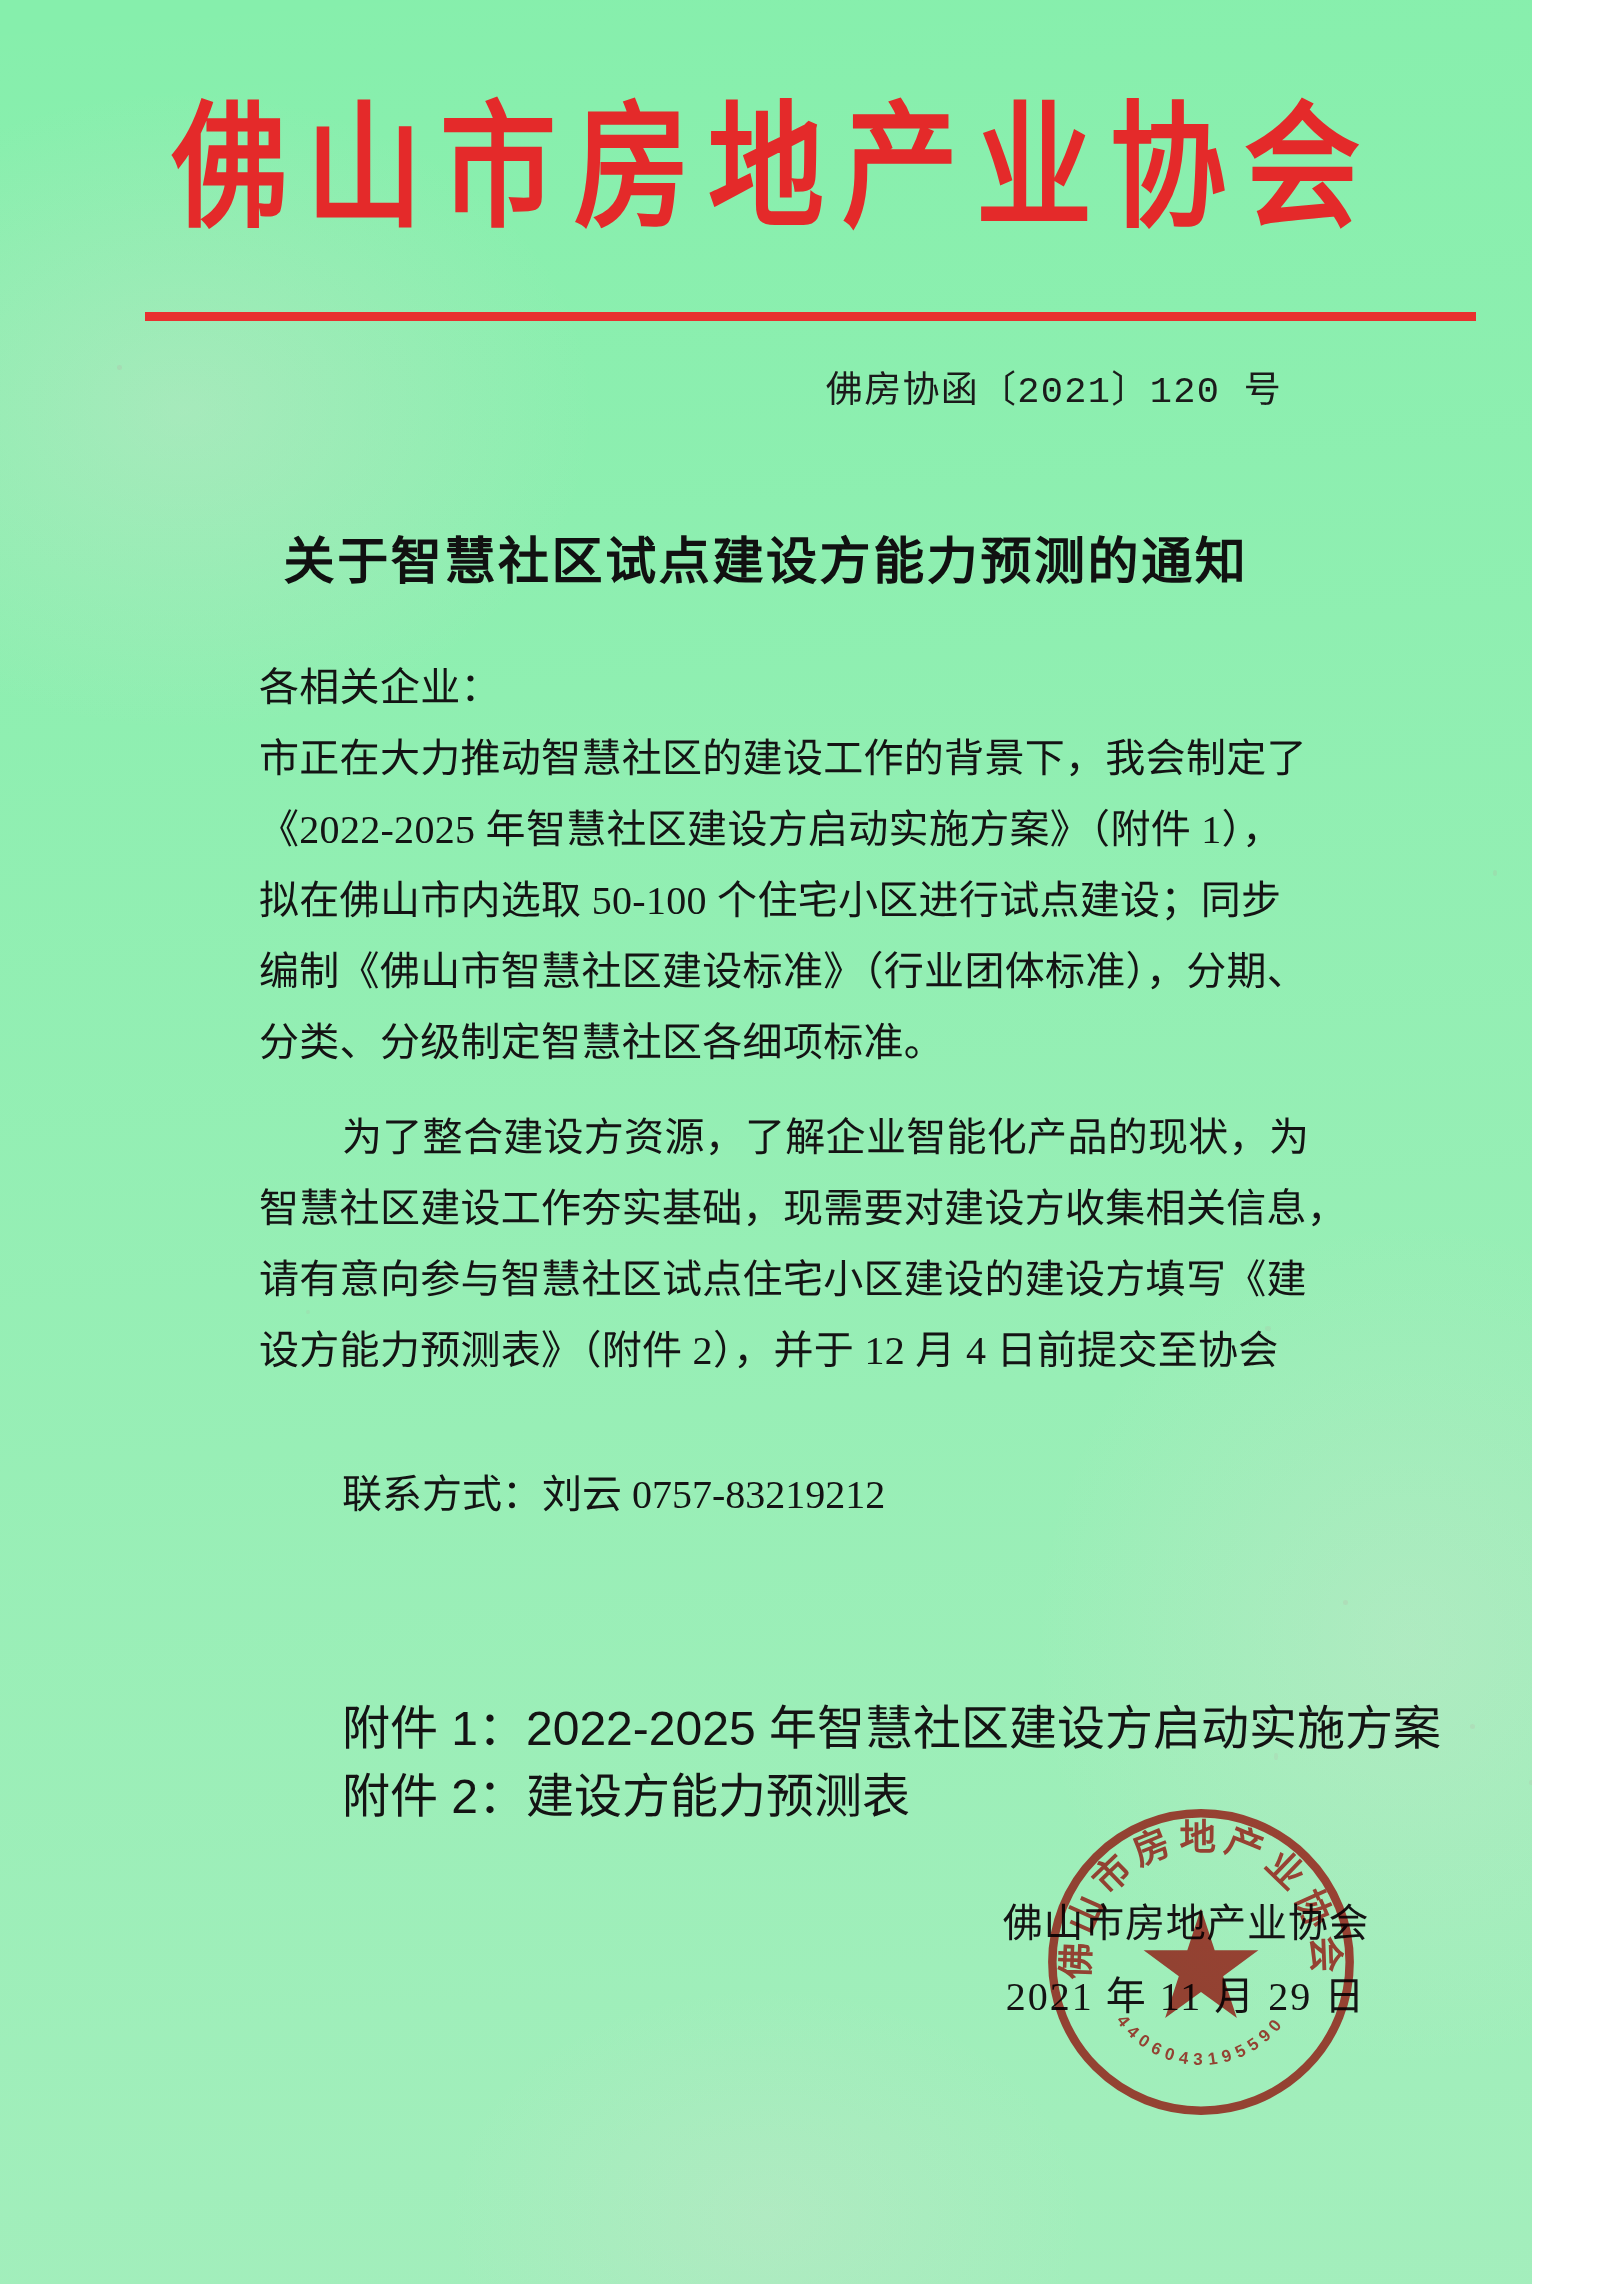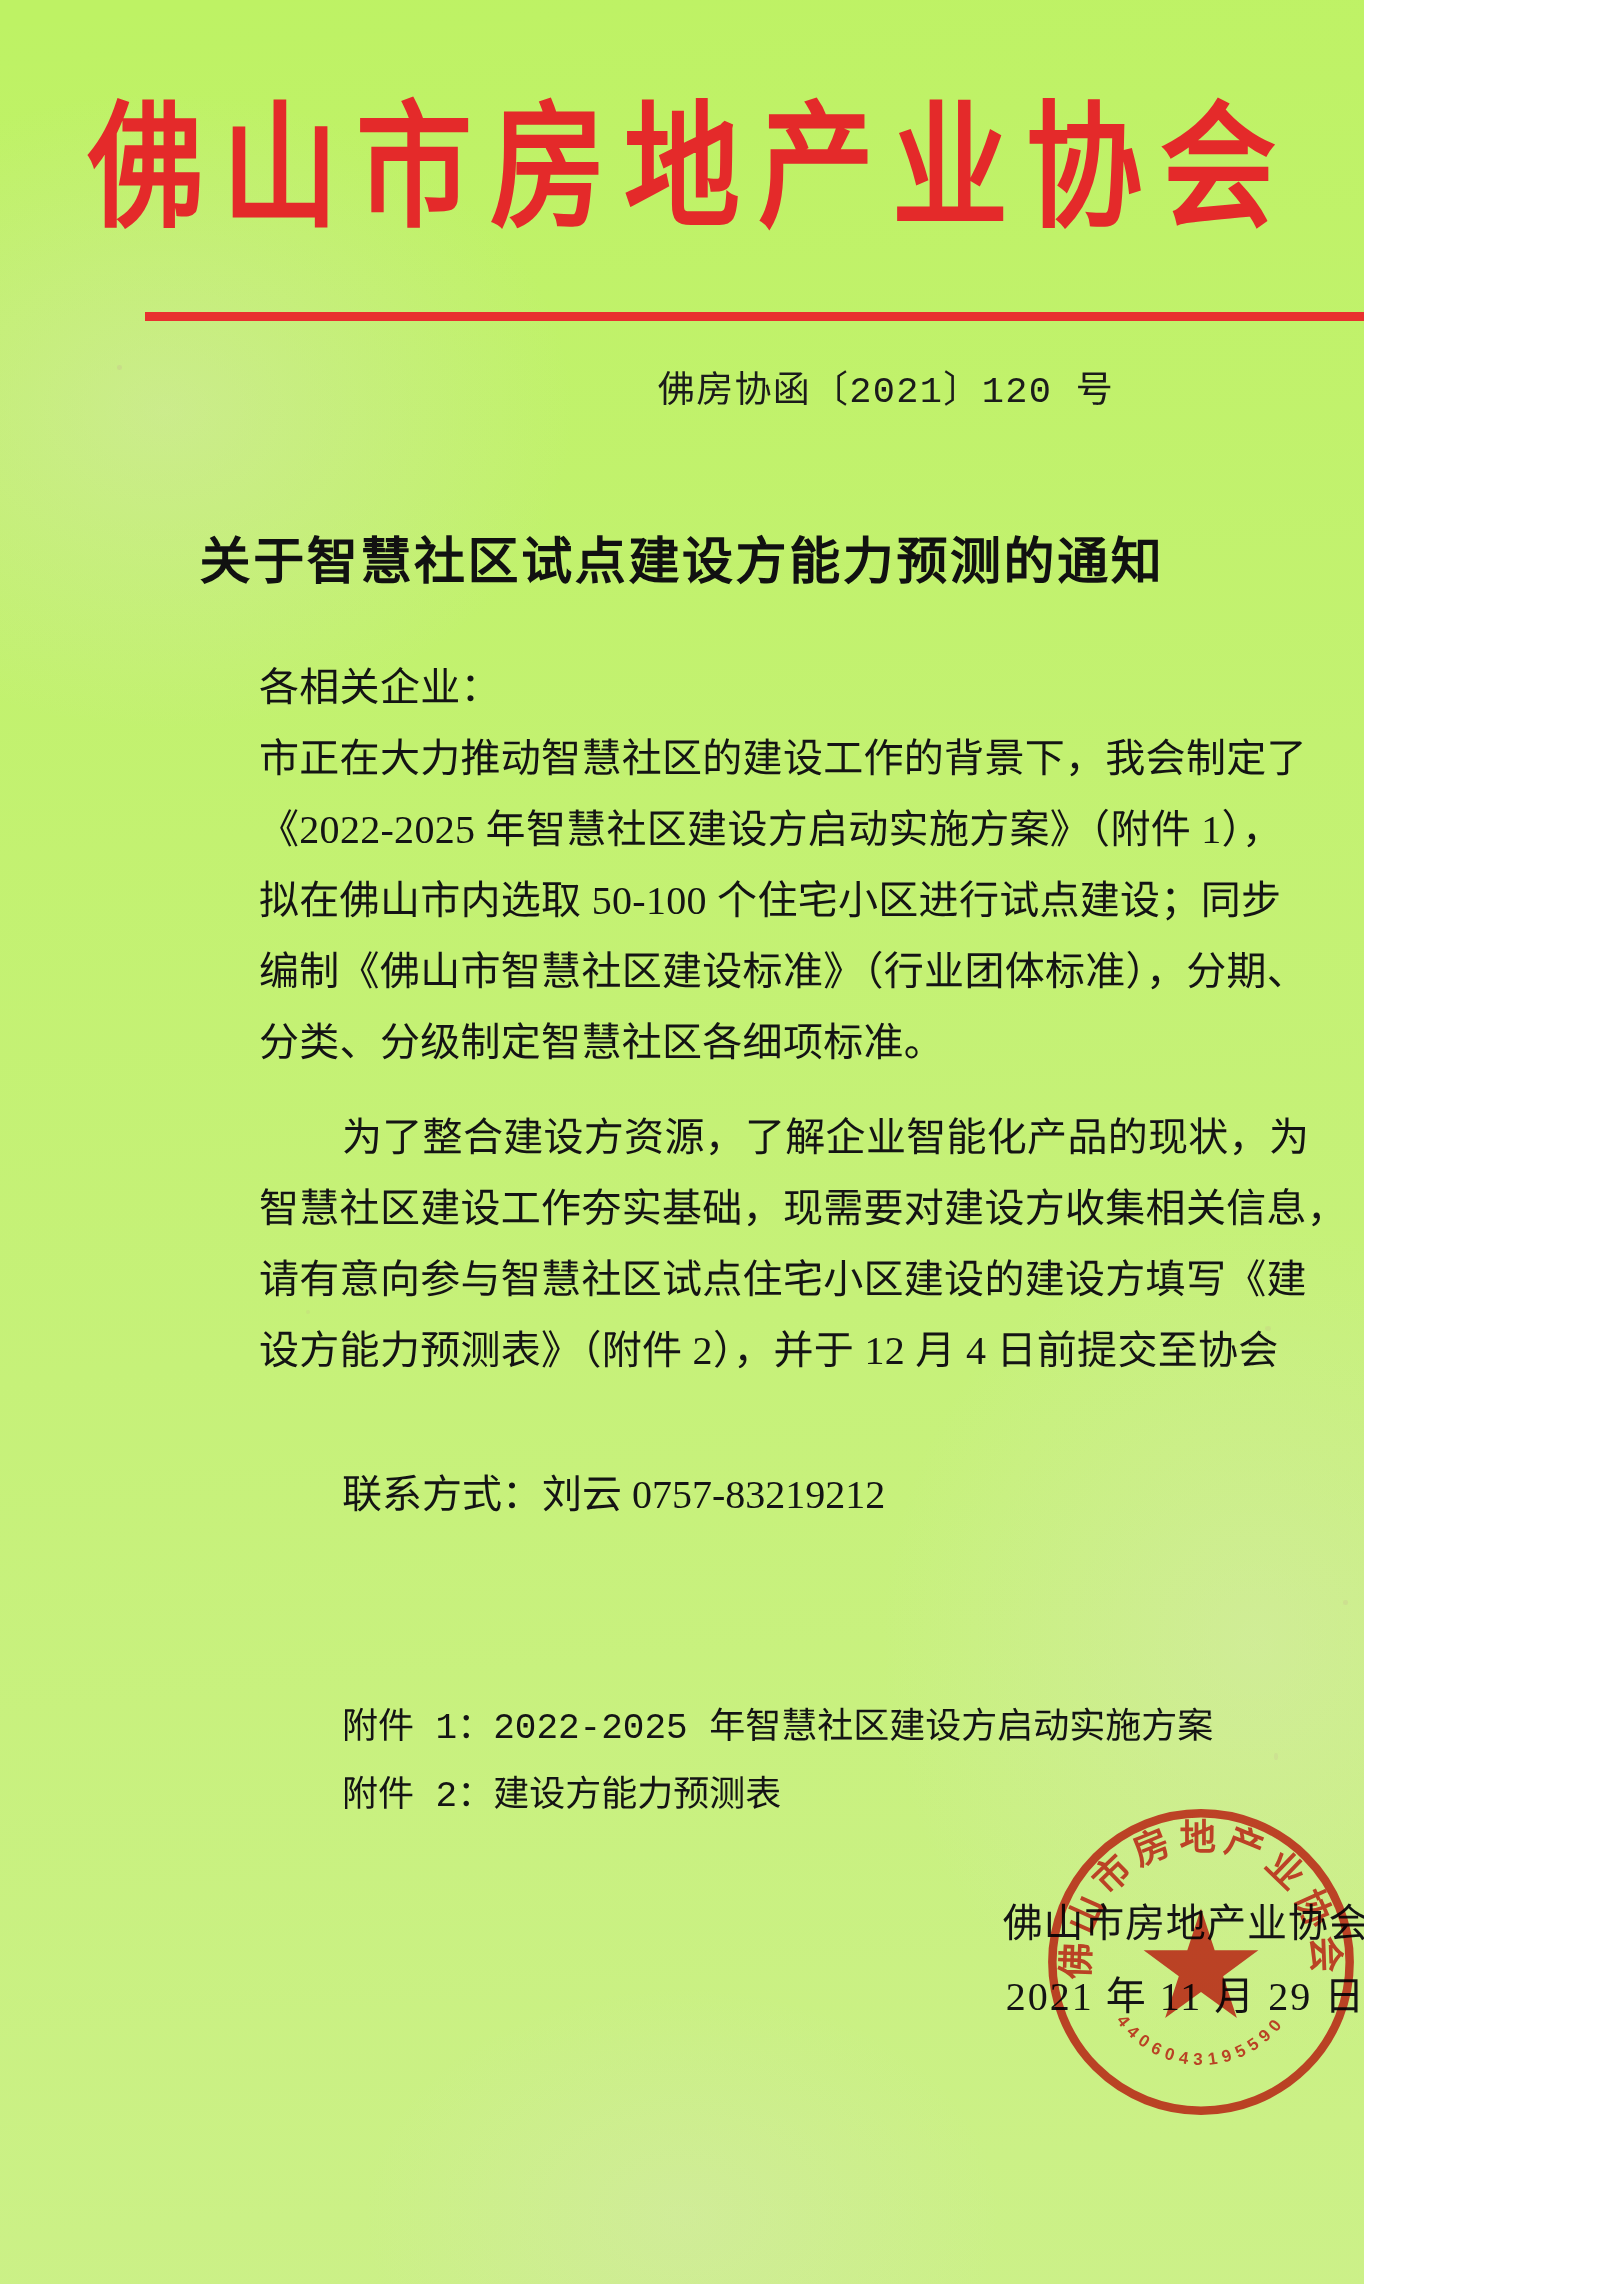--- a/index.html
+++ b/index.html
@@ -8,23 +8,23 @@
     padding: 0;
     background: #ffffff;
   }
   body {
     font-family: "Liberation Serif", "DejaVu Serif", serif;
   }
 
   
   .page {
     position: relative;
-    width: 1364px;
+    width: 1532px;
     height: 2284px;
-    background: #bef264;
+    background: #86efac;
     overflow: hidden;
     box-sizing: border-box;
   }
   
   .page::before {
     content: "";
     position: absolute;
     inset: 0;
     pointer-events: none;
     background:
@@ -141,22 +141,22 @@
   }
 
   
   .attachments {
     position: absolute;
     left: 259px;
     top: 1695px;
     width: 1119px;
   }
   .attachment-line {
-    font-family: Liberation Mono, monospace;
-    font-size: 36px;
+    font-family: Liberation Sans, sans-serif;
+    font-size: 48px;
     line-height: 68px;
     color: #141414;
     padding-left: 83px;
     white-space: nowrap;
   }
 
   
   .signature {
     position: absolute;
     left: 932px;

